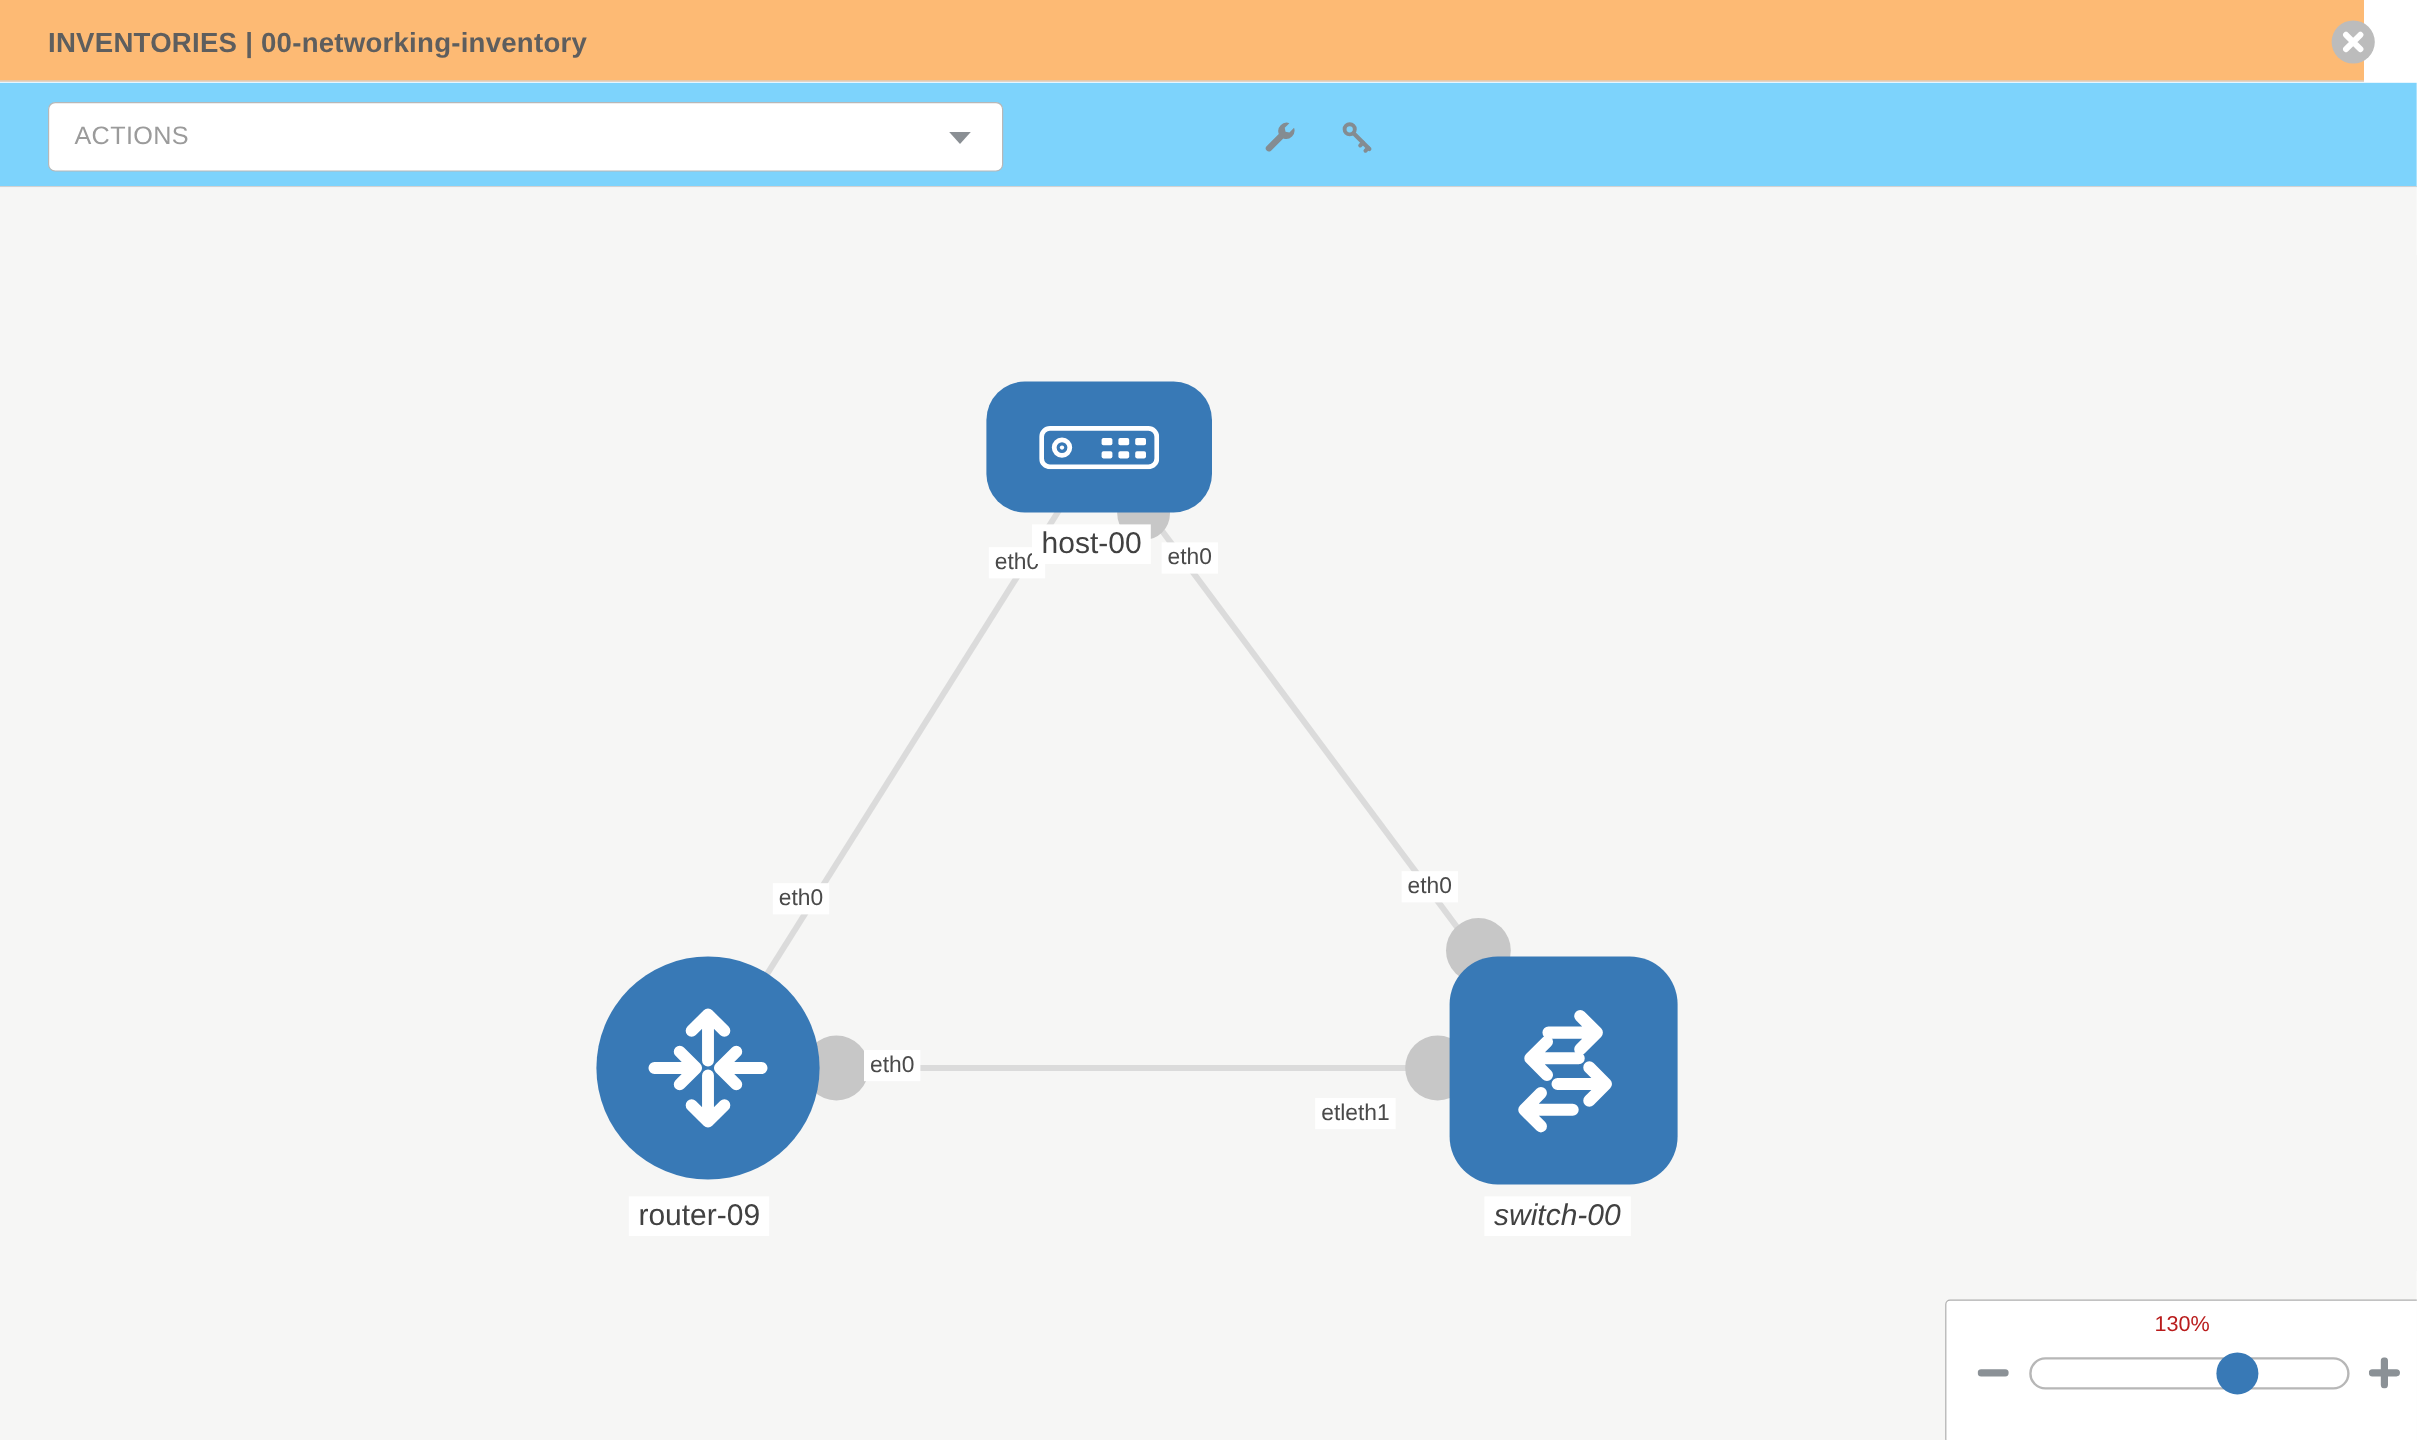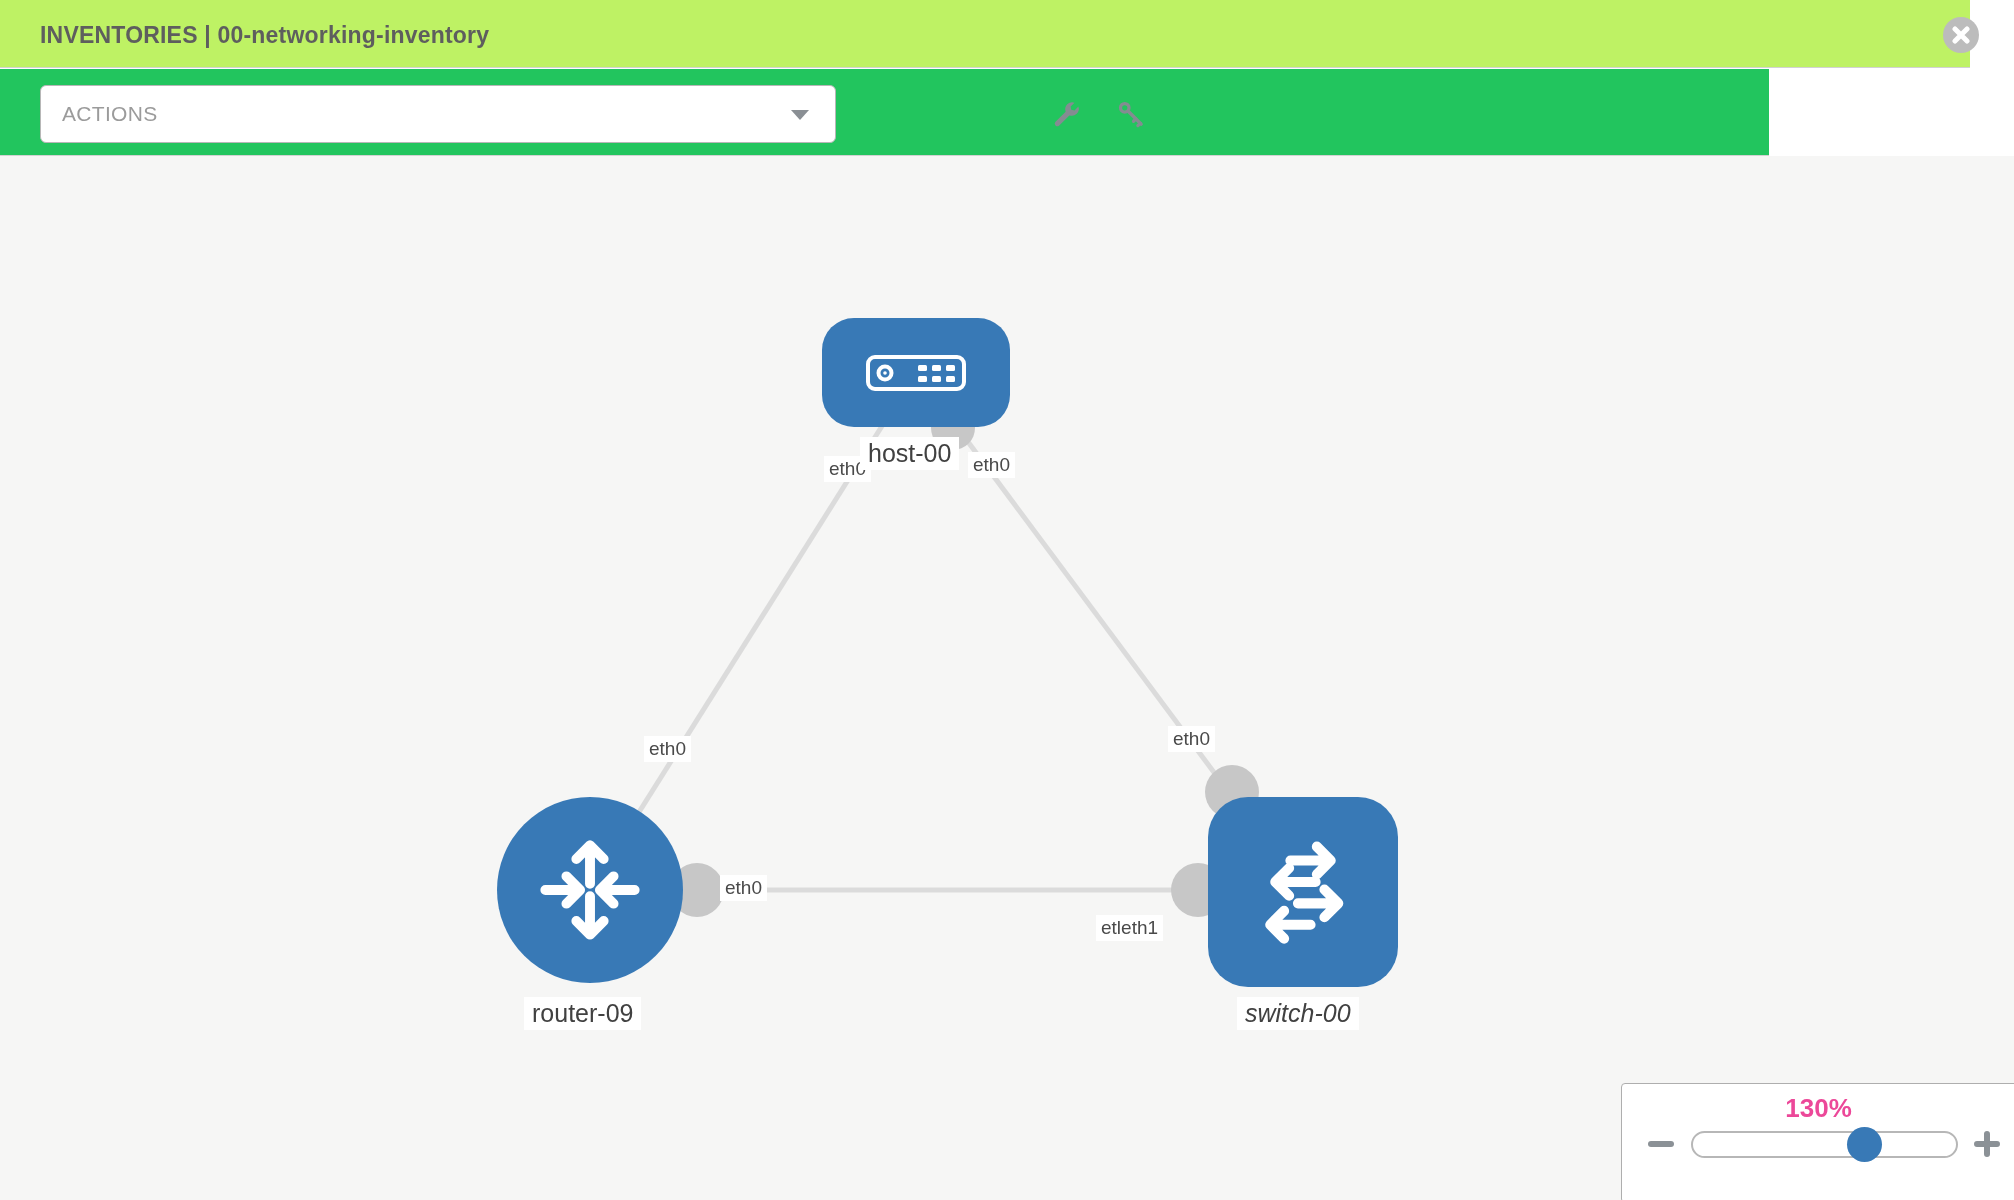--- a/index.html
+++ b/index.html
@@ -7,38 +7,38 @@
     width: 2014px; height: 1200px;
     overflow: hidden;
     font-family: "Liberation Sans", sans-serif;
     background: #ffffff;
     position: relative;
   }
 
   
   .header {
     position: absolute; left: 0; top: 0; width: 1970px; height: 68px;
-    background: #bef264; border-bottom: 1px solid #d2d2d2;
+    background: #fdba74; border-bottom: 1px solid #d2d2d2;
   }
   .header-title {
     position: absolute; left: 40px; top: 22px;
     font-size: 23px; font-weight: bold; color: #5e5e5e;
     letter-spacing: 0.2px;
   }
   .close-btn {
     position: absolute; left: 1943px; top: 17px;
     width: 36px; height: 36px; border-radius: 50%;
     background: #bcbcbc; cursor: pointer;
     display: flex; align-items: center; justify-content: center;
   }
 
   
   .toolbar {
-    position: absolute; left: 0; top: 69px; width: 1769px; height: 87px;
-    background: #22c55e; border-bottom: 1px solid #d2d2d2; padding-left: 40px;
+    position: absolute; left: 0; top: 69px; width: 2014px; height: 87px;
+    background: #7dd3fc; border-bottom: 1px solid #d2d2d2; padding-left: 40px;
   }
   .select-box {
     position: absolute; top: 16px; height: 58px;
     background: #ffffff; border: 1px solid #b7b7b7; border-radius: 6px;
     display: flex; align-items: center; cursor: pointer;
   }
   .select-box .select-label {
     font-size: 21px; color: #9b9b9b; padding-left: 21px; letter-spacing: 0.3px;
   }
   .caret {
@@ -88,21 +88,21 @@
   .lbl-switch-name{ left: 1237px; top: 841px; font-style: italic; }
 
   
   .zoom-panel {
     position: absolute; left: 1621px; top: 1083px; width: 400px; height: 120px;
     background: #ffffff; border: 1px solid #aeaeae; border-radius: 4px;
     z-index: 5;
   }
   .zoom-level {
     position: absolute; left: 0; top: 9px; width: 393px;
-    text-align: center; font-size: 26px; color: #ec4899; font-weight: bold;
+    text-align: center; font-size: 18px; color: #b91c1c;
   }
   .zoom-minus, .zoom-plus {
     position: absolute; width: 28px; height: 28px; cursor: pointer;
     display: flex; align-items: center; justify-content: center;
   }
   .zoom-minus { left: 25px;  top: 46px; }
   .zoom-plus  { left: 351px; top: 46px; }
   .zoom-track {
     position: absolute; left: 69px; top: 47px; width: 267px; height: 27px;
     background: #ffffff; border: 2px solid #b7b7b7; border-radius: 14px;

